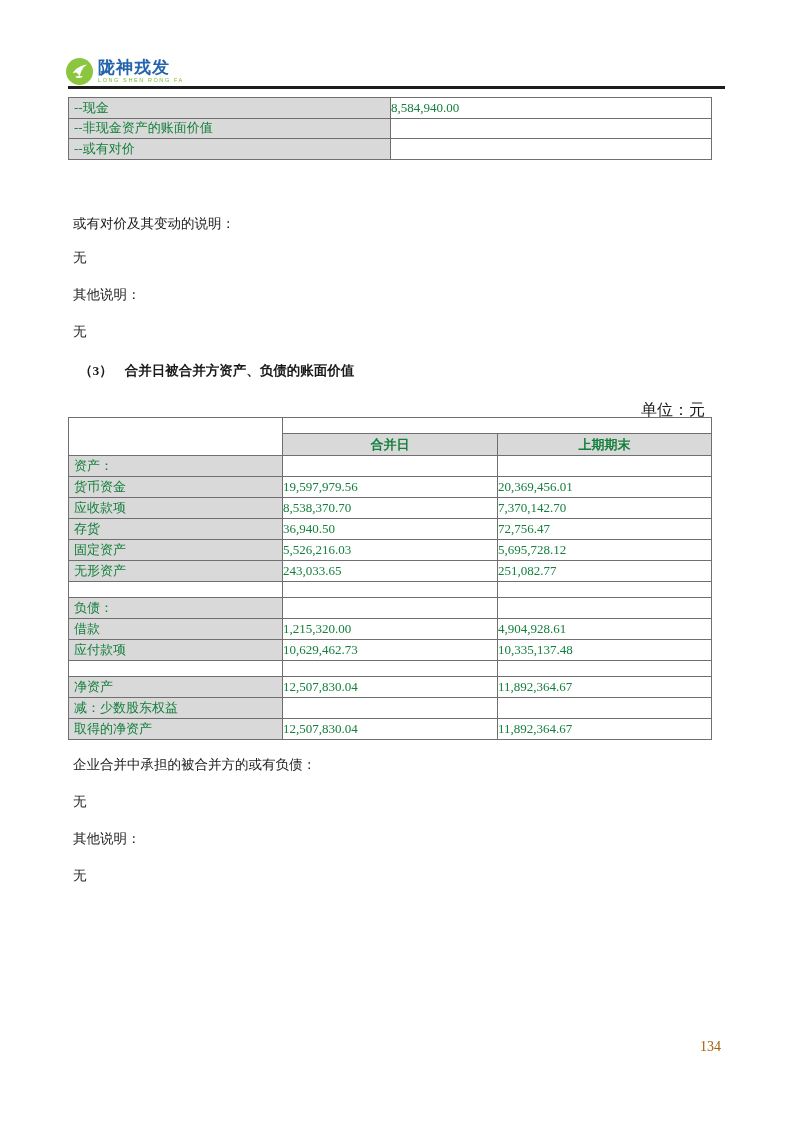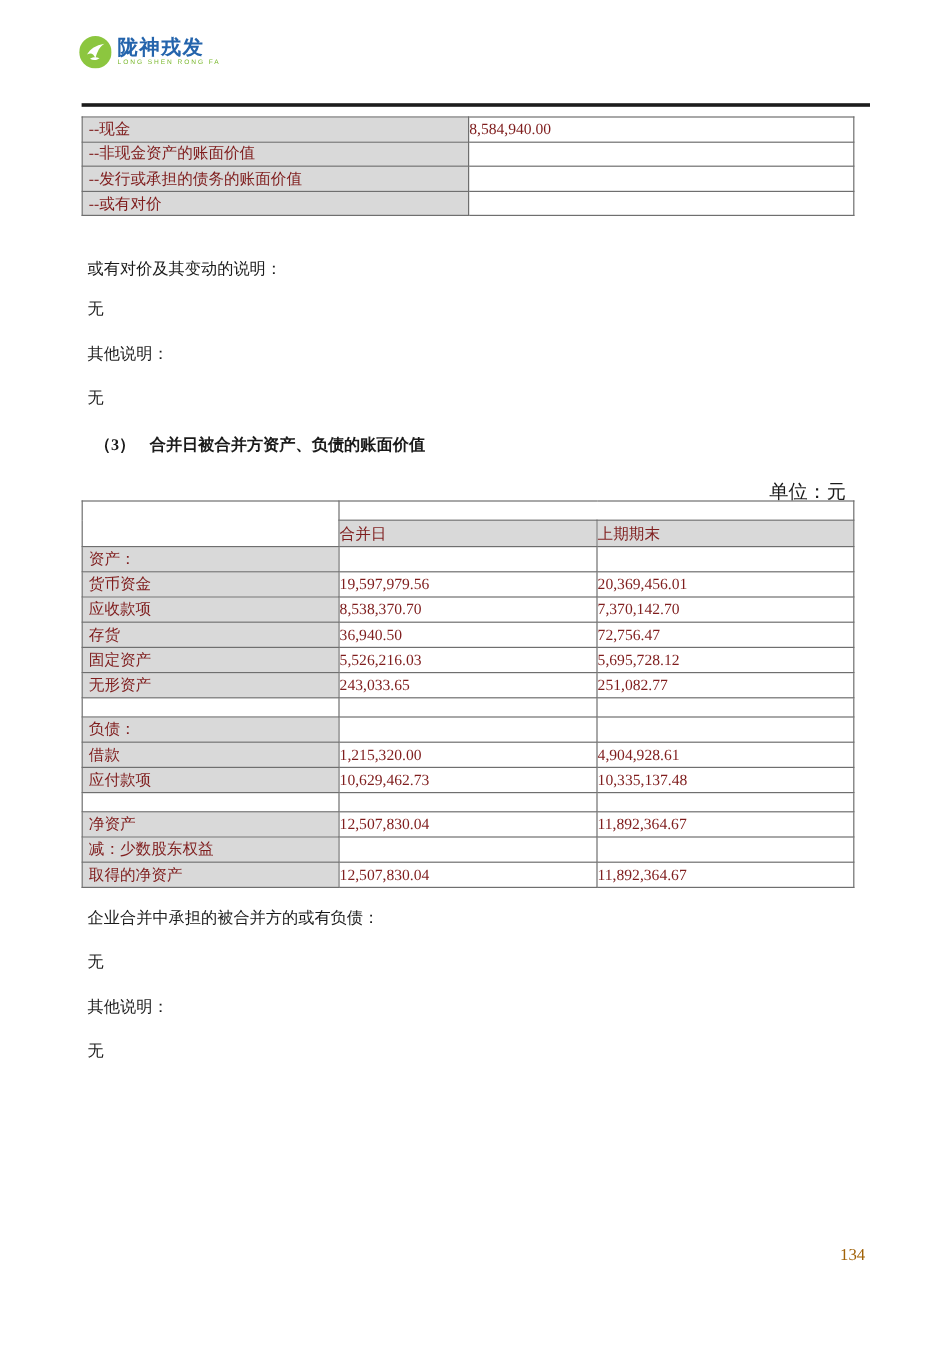--- a/index.html
+++ b/index.html
@@ -6,42 +6,42 @@
   .page {
     position:relative;
     width:793px; height:1122px;
     background:#ffffff;
     font-family:"Liberation Serif","DejaVu Serif",serif;
     color:#1a1a1a;
     overflow:hidden;
   }
 
   
-  .hdr-logo { position:absolute; left:66px; top:30px; display:flex; align-items:center; gap:5px; }
+  .hdr-logo { position:absolute; left:66px; top:58px; display:flex; align-items:center; gap:5px; }
   .logo-circle { width:27px; height:27px; flex:0 0 auto; }
   .brand-stack { display:flex; flex-direction:column; line-height:1; }
   .brand-cn { font-size:17px; font-weight:700; color:#2464ac; letter-spacing:1px;
               font-family:"Liberation Sans","DejaVu Sans",sans-serif; }
   .brand-en { font-size:5.5px; color:#7ab82e; letter-spacing:1.6px; margin-top:2px;
               font-family:"Liberation Sans","DejaVu Sans",sans-serif; }
   .hdr-title { position:absolute; top:55px; right:68px; font-size:13.5px; color:#111; white-space:nowrap; }
   .hdr-rule { position:absolute; left:68px; top:86px; width:657px; height:2.5px; background:#1c1c1c; }
 
   
-  table { border-collapse:collapse; table-layout:fixed; font-size:13px; color:#7f1d1d; }
+  table { border-collapse:collapse; table-layout:fixed; font-size:13px; color:#15803d; }
   td { border:1px solid #6f6f6f; vertical-align:middle; padding:0; overflow:hidden; white-space:nowrap; }
   td.lbl { background:#d9d9d9; padding-left:5px; text-align:left; }
   td.val { background:#ffffff; padding-right:8px; text-align:left; }
   .t1 { position:absolute; left:68px; top:97px; width:643px; }
   .t1 td { height:19.6px; }
   .t2 { position:absolute; left:68px; top:417px; width:643px; }
   .t2 td { height:20px; }
   .t2 tr.hrow1 td { height:15px; background:#ffffff; }
   .t2 td.corner { background:#d9d9d9; }
-  .t2 tr.hrow2 td { height:21px; background:#d9d9d9; font-weight:400; }
+  .t2 tr.hrow2 td { height:21px; background:#d9d9d9; text-align:center; font-weight:700; }
   .t2 tr.spacer td { height:15px; background:#ffffff; }
 
   
   .para { position:absolute; left:73px; font-size:13.5px; line-height:1.2; white-space:nowrap; }
   .heading { position:absolute; left:79px; top:362px; font-size:13.5px; font-weight:700;
              display:flex; gap:12px; white-space:nowrap; }
   .unit { position:absolute; right:88px; top:400px; font-size:16px; }
   .pgnum { position:absolute; right:72px; top:1039px; font-size:14px; color:#a16207; }
 </style>
 </head>
@@ -67,24 +67,20 @@
         <col style="width:322px">
         <col style="width:321px">
       </colgroup>
     <tbody>
         <tr>
       <td class="lbl">--现金</td>
       <td class="val">8,584,940.00</td>
     </tr>
     <tr>
       <td class="lbl">--非现金资产的账面价值</td>
-      <td class="val"></td>
-    </tr>
-    <tr>
-      <td class="lbl">--发行或承担的债务的账面价值</td>
       <td class="val"></td>
     </tr>
     <tr>
       <td class="lbl">--或有对价</td>
       <td class="val"></td>
     </tr>
   </tbody>
     </table>
 
   <div class="para" style="top:216px">或有对价及其变动的说明：</div>

